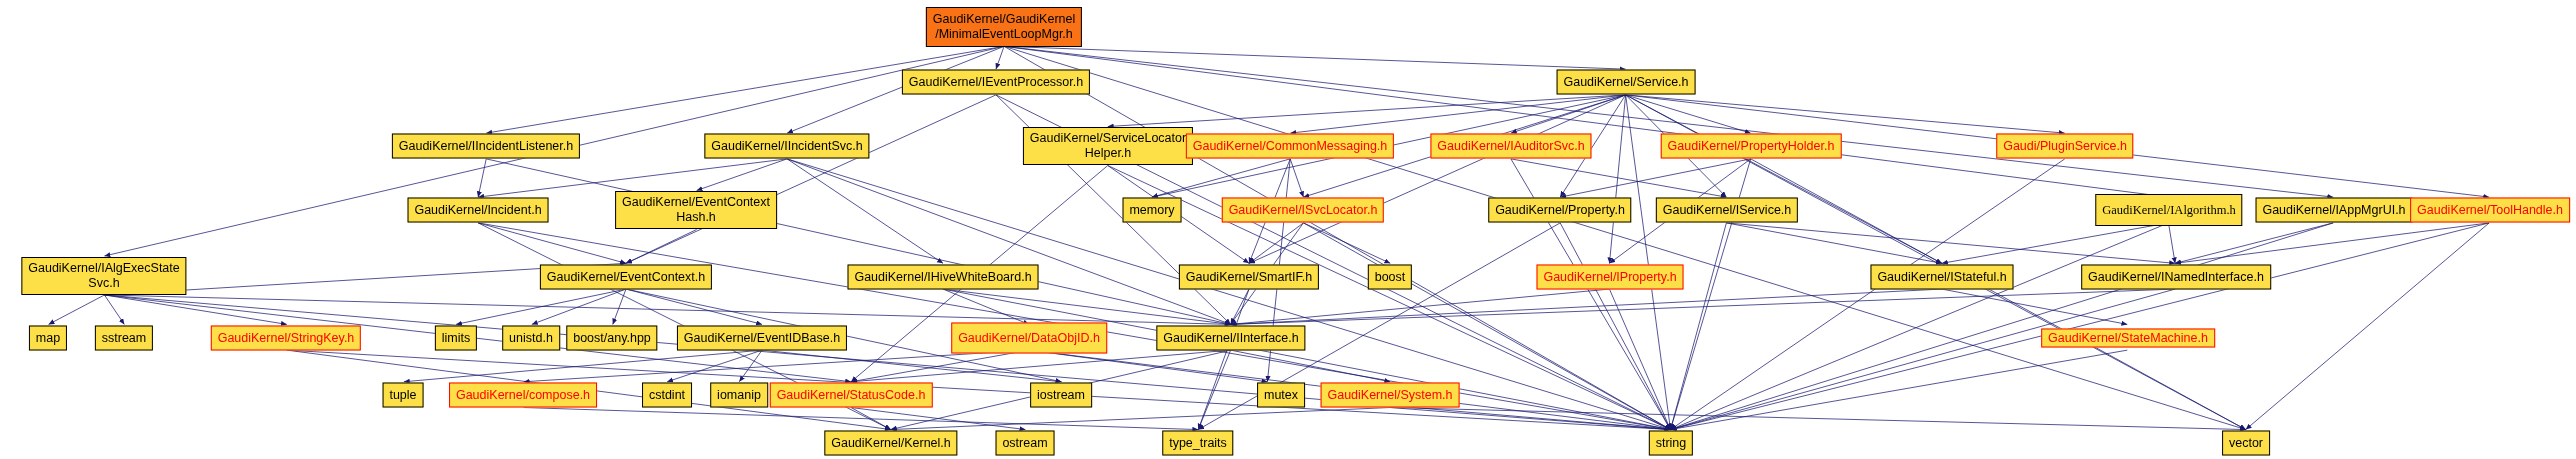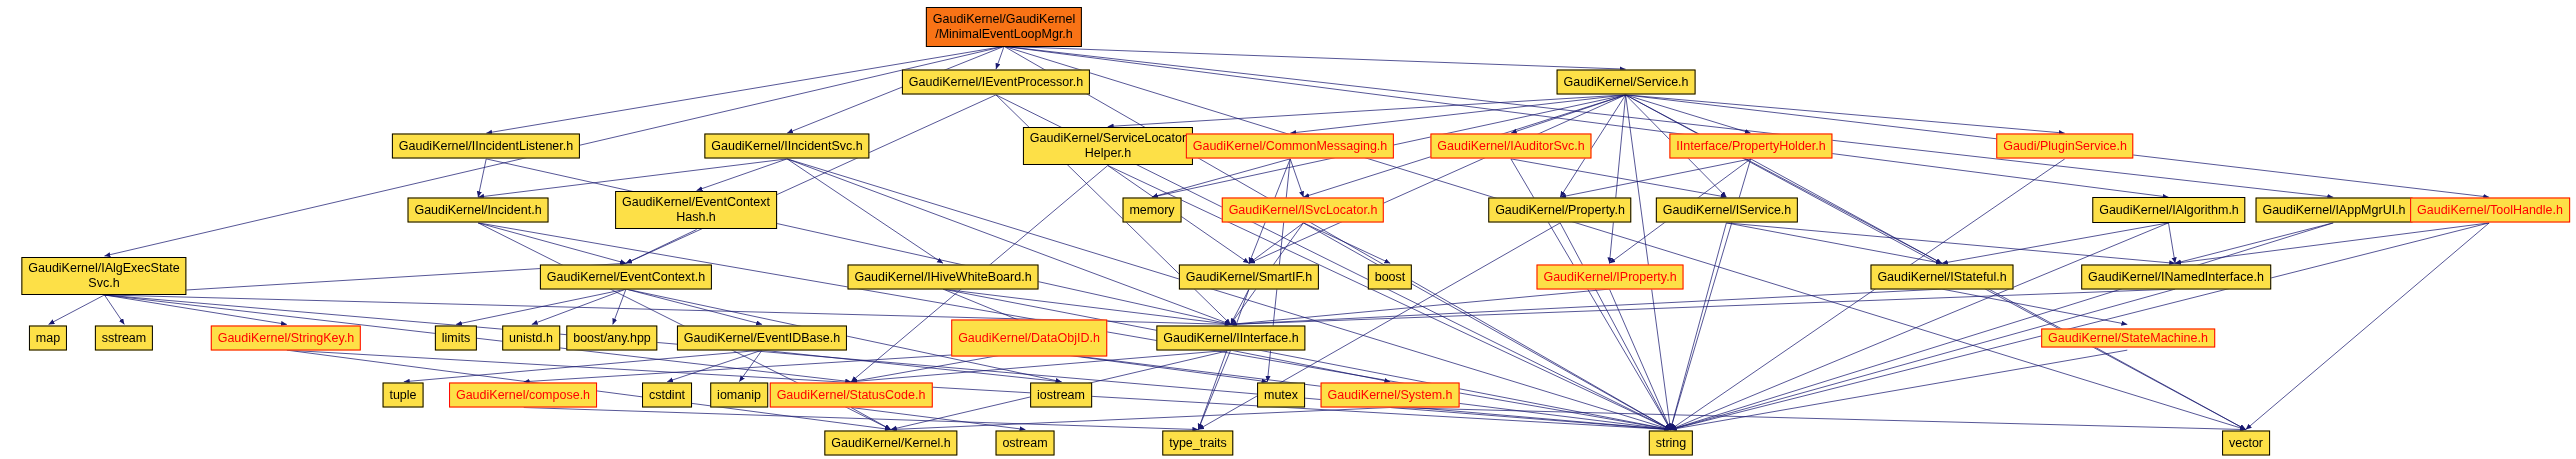--- a/index.html
+++ b/index.html
@@ -201,21 +201,21 @@
       <div>GaudiKernel/ServiceLocator</div>
       <div>Helper.h</div>
     </a>
     <a class="node red" title="GaudiKernel/CommonMessaging.h" style="left: 1290px; top: 146px; height: 25px;">
       <div>GaudiKernel/CommonMessaging.h</div>
     </a>
     <a class="node red" title="GaudiKernel/IAuditorSvc.h" style="left: 1511px; top: 146px; height: 25px;">
       <div>GaudiKernel/IAuditorSvc.h</div>
     </a>
     <a class="node red" title="GaudiKernel/PropertyHolder.h" style="left: 1751px; top: 146px; height: 25px;">
-      <div>IInterface/PropertyHolder.h</div>
+      <div>GaudiKernel/PropertyHolder.h</div>
     </a>
     <a class="node red" title="Gaudi/PluginService.h" style="left: 2065px; top: 146px; height: 25px;">
       <div>Gaudi/PluginService.h</div>
     </a>
     <a class="node plain" title="GaudiKernel/Incident.h" style="left: 478px; top: 210px; height: 25px;">
       <div>GaudiKernel/Incident.h</div>
     </a>
     <a class="node plain" title="GaudiKernel/EventContextHash.h" style="left: 696px; top: 210px; height: 38px;">
       <div>GaudiKernel/EventContext</div>
       <div>Hash.h</div>
@@ -225,21 +225,21 @@
     </a>
     <a class="node red" title="GaudiKernel/ISvcLocator.h" style="left: 1303px; top: 210px; height: 25px;">
       <div>GaudiKernel/ISvcLocator.h</div>
     </a>
     <a class="node plain" title="GaudiKernel/Property.h" style="left: 1560px; top: 210px; height: 25px;">
       <div>GaudiKernel/Property.h</div>
     </a>
     <a class="node plain" title="GaudiKernel/IService.h" style="left: 1727px; top: 210px; height: 25px;">
       <div>GaudiKernel/IService.h</div>
     </a>
-    <a class="node plain" title="GaudiKernel/IAlgorithm.h" style="left: 2169px; top: 210px; height: 26px;">
+    <a class="node plain" title="GaudiKernel/IAlgorithm.h" style="left: 2169px; top: 210px; height: 32px; font-family: Liberation Serif, serif;">
       <div>GaudiKernel/IAlgorithm.h</div>
     </a>
     <a class="node plain" title="GaudiKernel/IAppMgrUI.h" style="left: 2334px; top: 210px; height: 25px;">
       <div>GaudiKernel/IAppMgrUI.h</div>
     </a>
     <a class="node red" title="GaudiKernel/ToolHandle.h" style="left: 2490px; top: 210px; height: 25px;">
       <div>GaudiKernel/ToolHandle.h</div>
     </a>
     <a class="node plain" title="GaudiKernel/IAlgExecStateSvc.h" style="left: 104px; top: 276px; height: 38px;">
       <div>GaudiKernel/IAlgExecState</div>
@@ -280,21 +280,21 @@
     </a>
     <a class="node plain" title="unistd.h" style="left: 531px; top: 338px; height: 25px;">
       <div>unistd.h</div>
     </a>
     <a class="node plain" title="boost/any.hpp" style="left: 612px; top: 338px; height: 25px;">
       <div>boost/any.hpp</div>
     </a>
     <a class="node plain" title="GaudiKernel/EventIDBase.h" style="left: 762px; top: 338px; height: 25px;">
       <div>GaudiKernel/EventIDBase.h</div>
     </a>
-    <a class="node red" title="GaudiKernel/DataObjID.h" style="left: 1029px; top: 338px; height: 37px;">
+    <a class="node red" title="GaudiKernel/DataObjID.h" style="left: 1029px; top: 338px; height: 31px;">
       <div>GaudiKernel/DataObjID.h</div>
     </a>
     <a class="node plain" title="GaudiKernel/IInterface.h" style="left: 1231px; top: 338px; height: 25px;">
       <div>GaudiKernel/IInterface.h</div>
     </a>
     <a class="node red" title="GaudiKernel/StateMachine.h" style="left: 2128px; top: 338px; height: 19px;">
       <div>GaudiKernel/StateMachine.h</div>
     </a>
     <a class="node plain" title="tuple" style="left: 403px; top: 395px; height: 25px;">
       <div>tuple</div>

